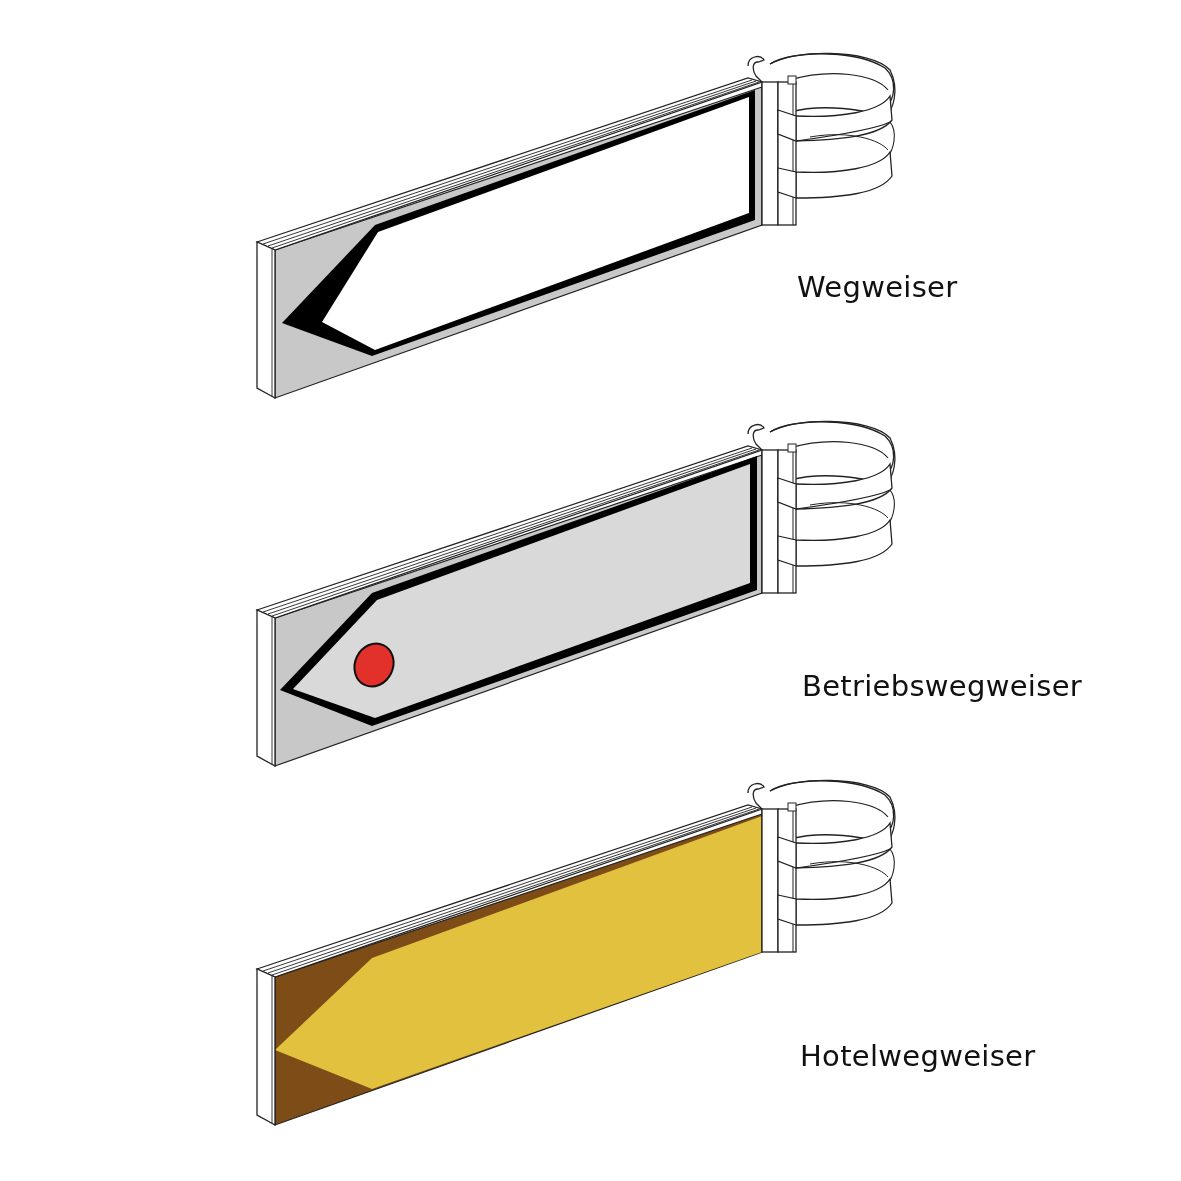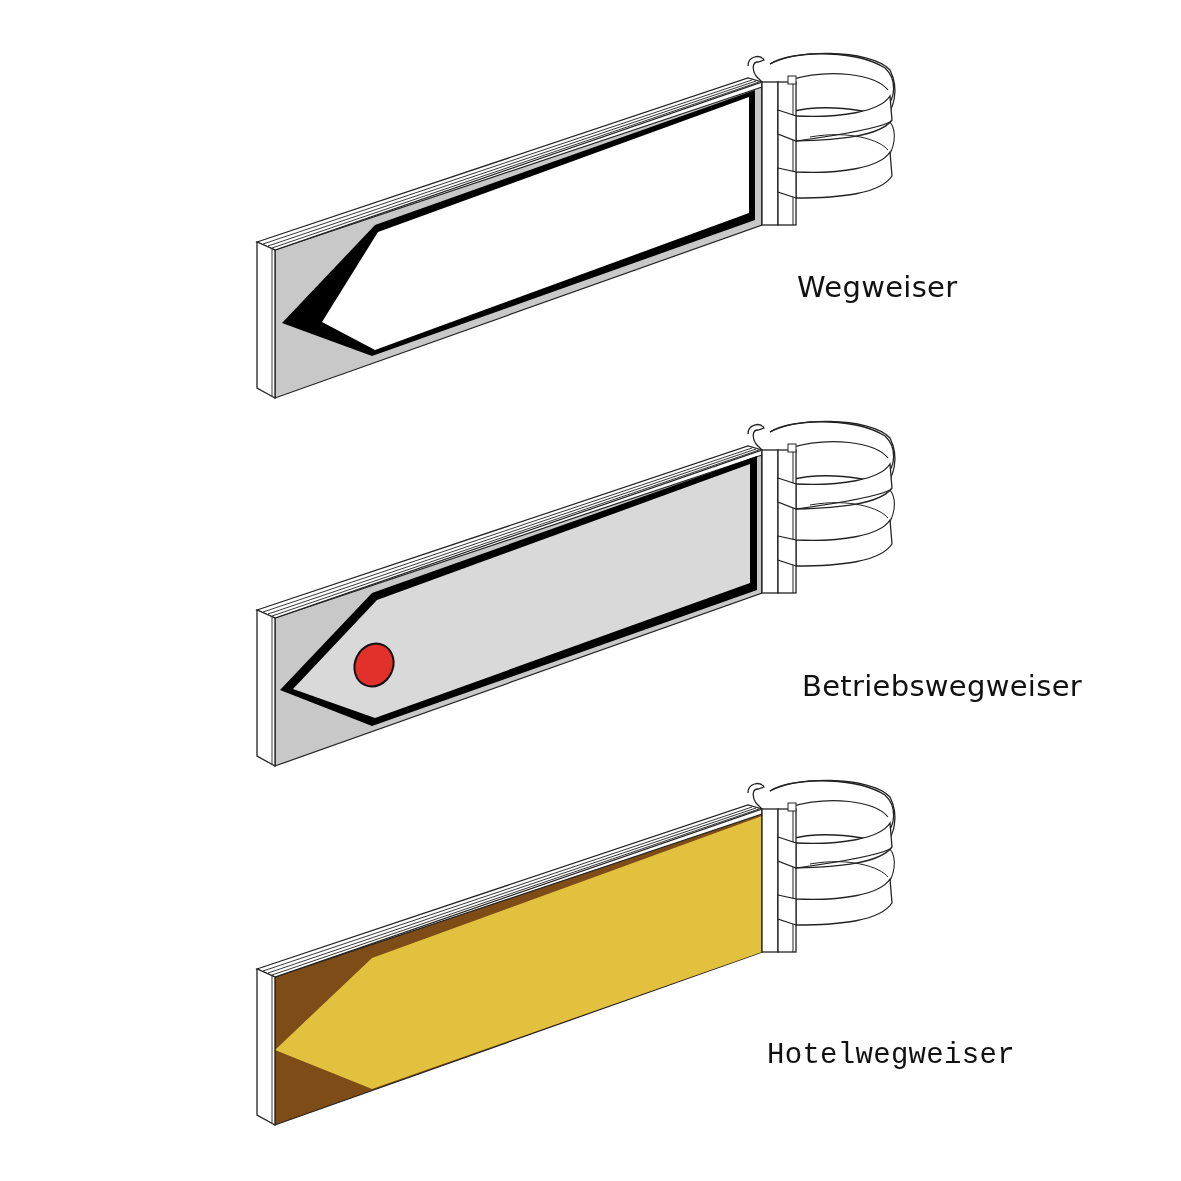--- a/index.html
+++ b/index.html
@@ -82,13 +82,13 @@
   <g transform="translate(0,727)">
     <polygon points="275,250 762,87 762,225 275,398" fill="#7e4c16" stroke="#222" stroke-width="1.2"></polygon>
     <polygon points="275,323 372,231 762,89 762,225 372,362" fill="#e2c13e"></polygon>
     <use href="#frame"></use>
     <use href="#clamp"></use>
   </g>
 </svg>
 
 <div class="label" style="left:791px; top:270px;margin-left:6px;">Wegweiser</div>
 <div class="label" style="left:802px; top:669px;">Betriebswegweiser</div>
-<div class="label" style="left:767px; top:1039px;font-family:Liberation Mono, monospace;">Hotelwegweiser</div>
+<div class="label" style="left:800px; top:1039px;">Hotelwegweiser</div>
 
 </body></html>

